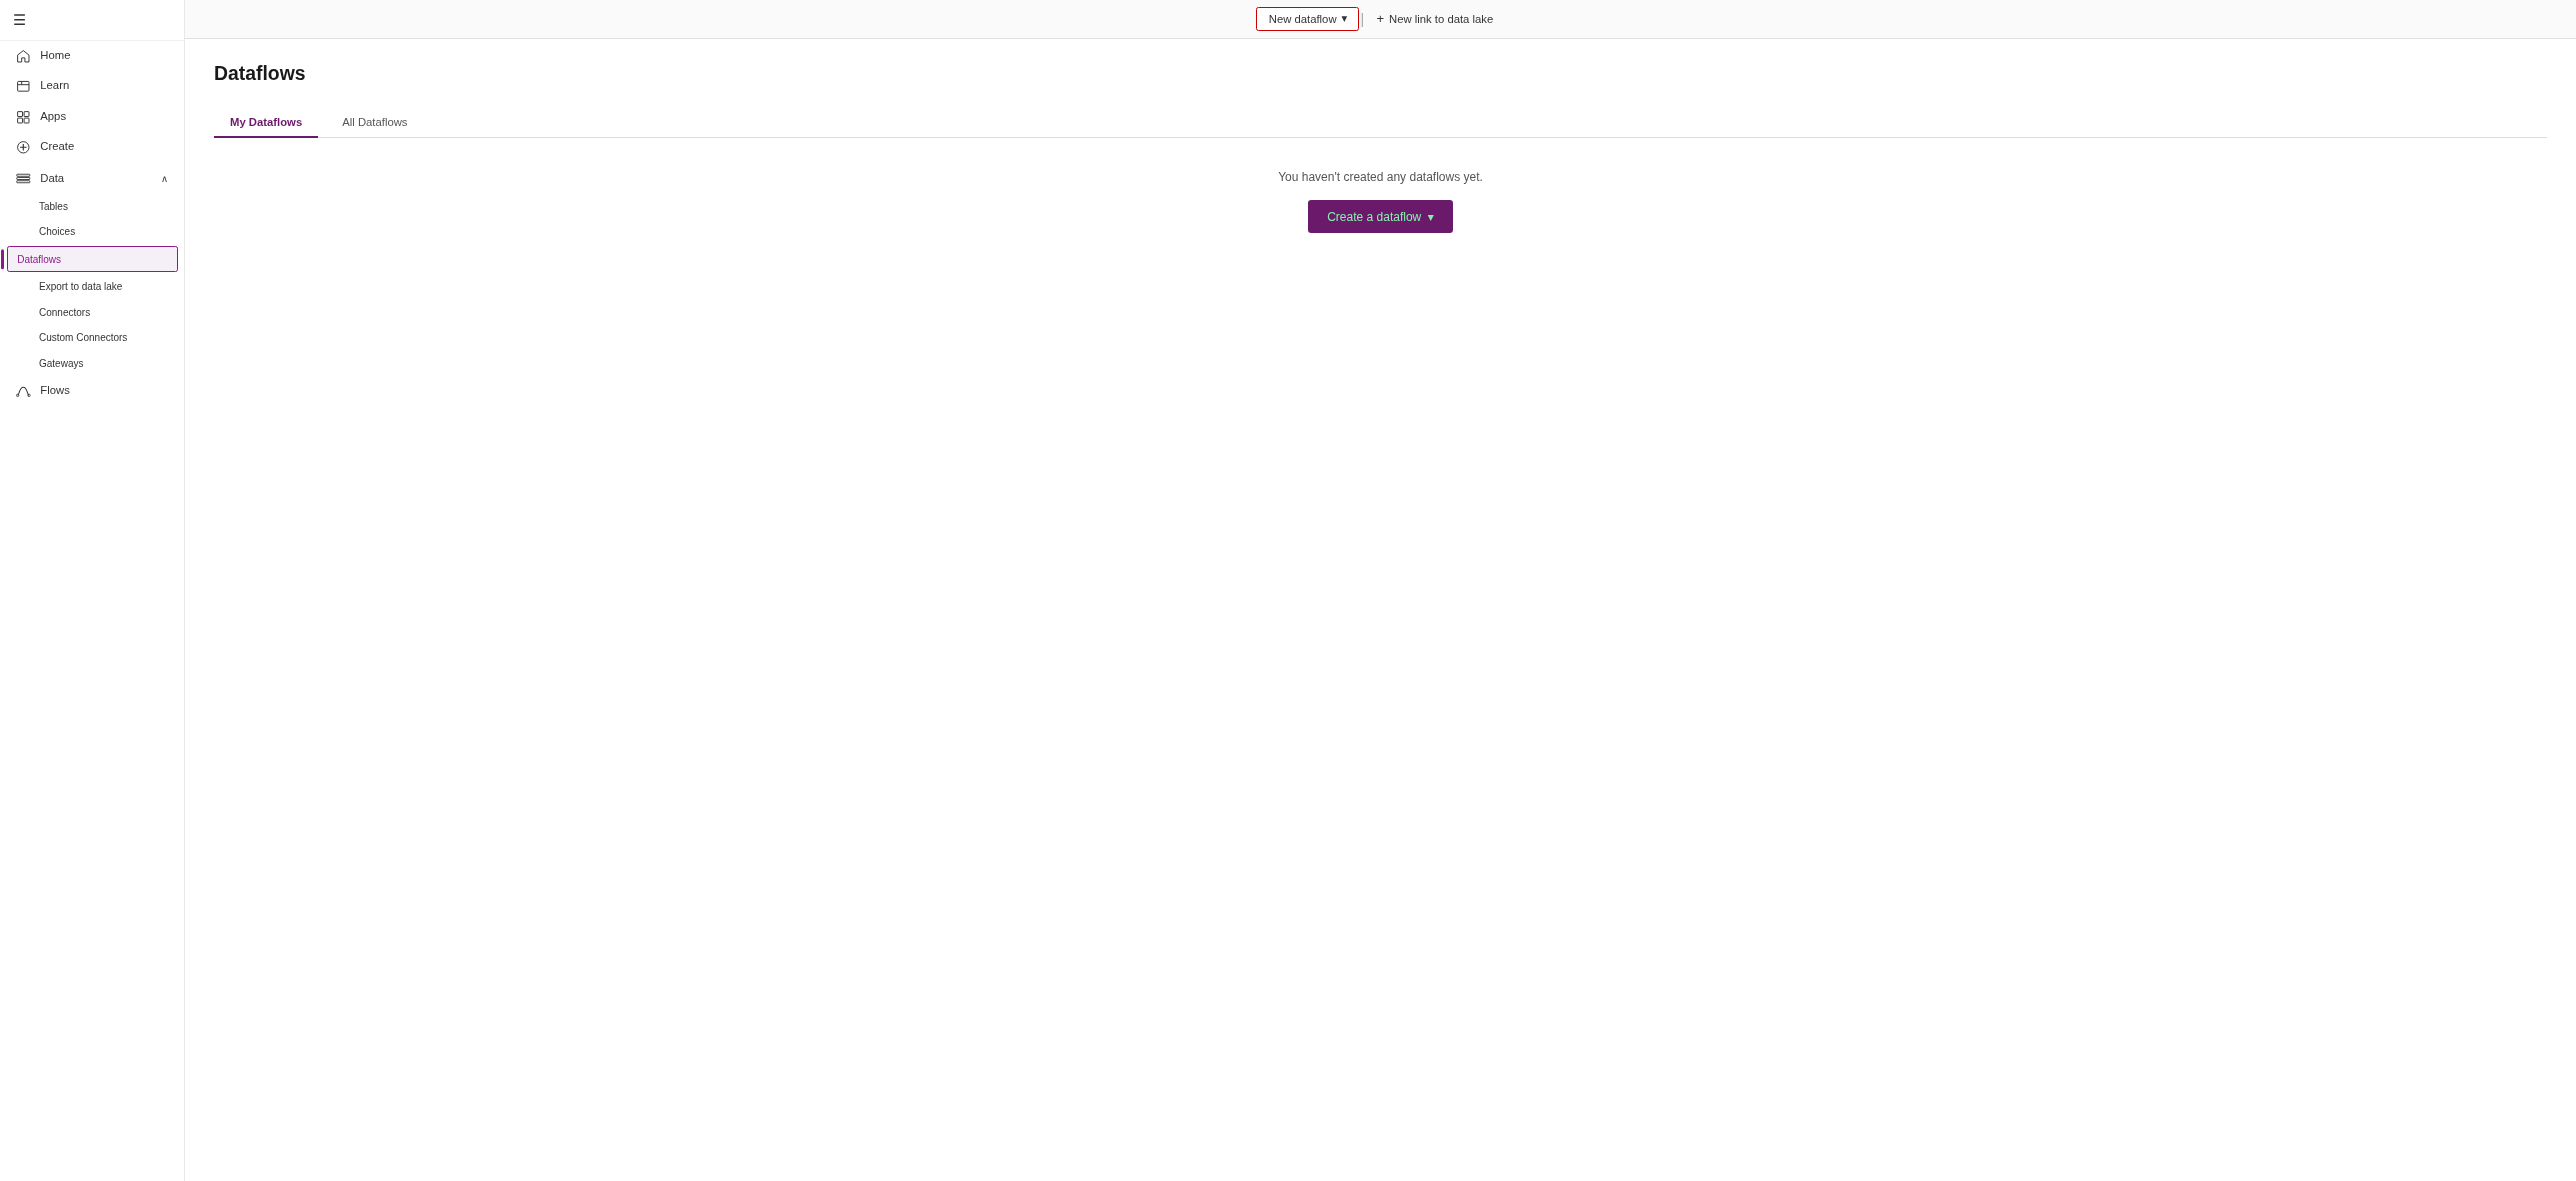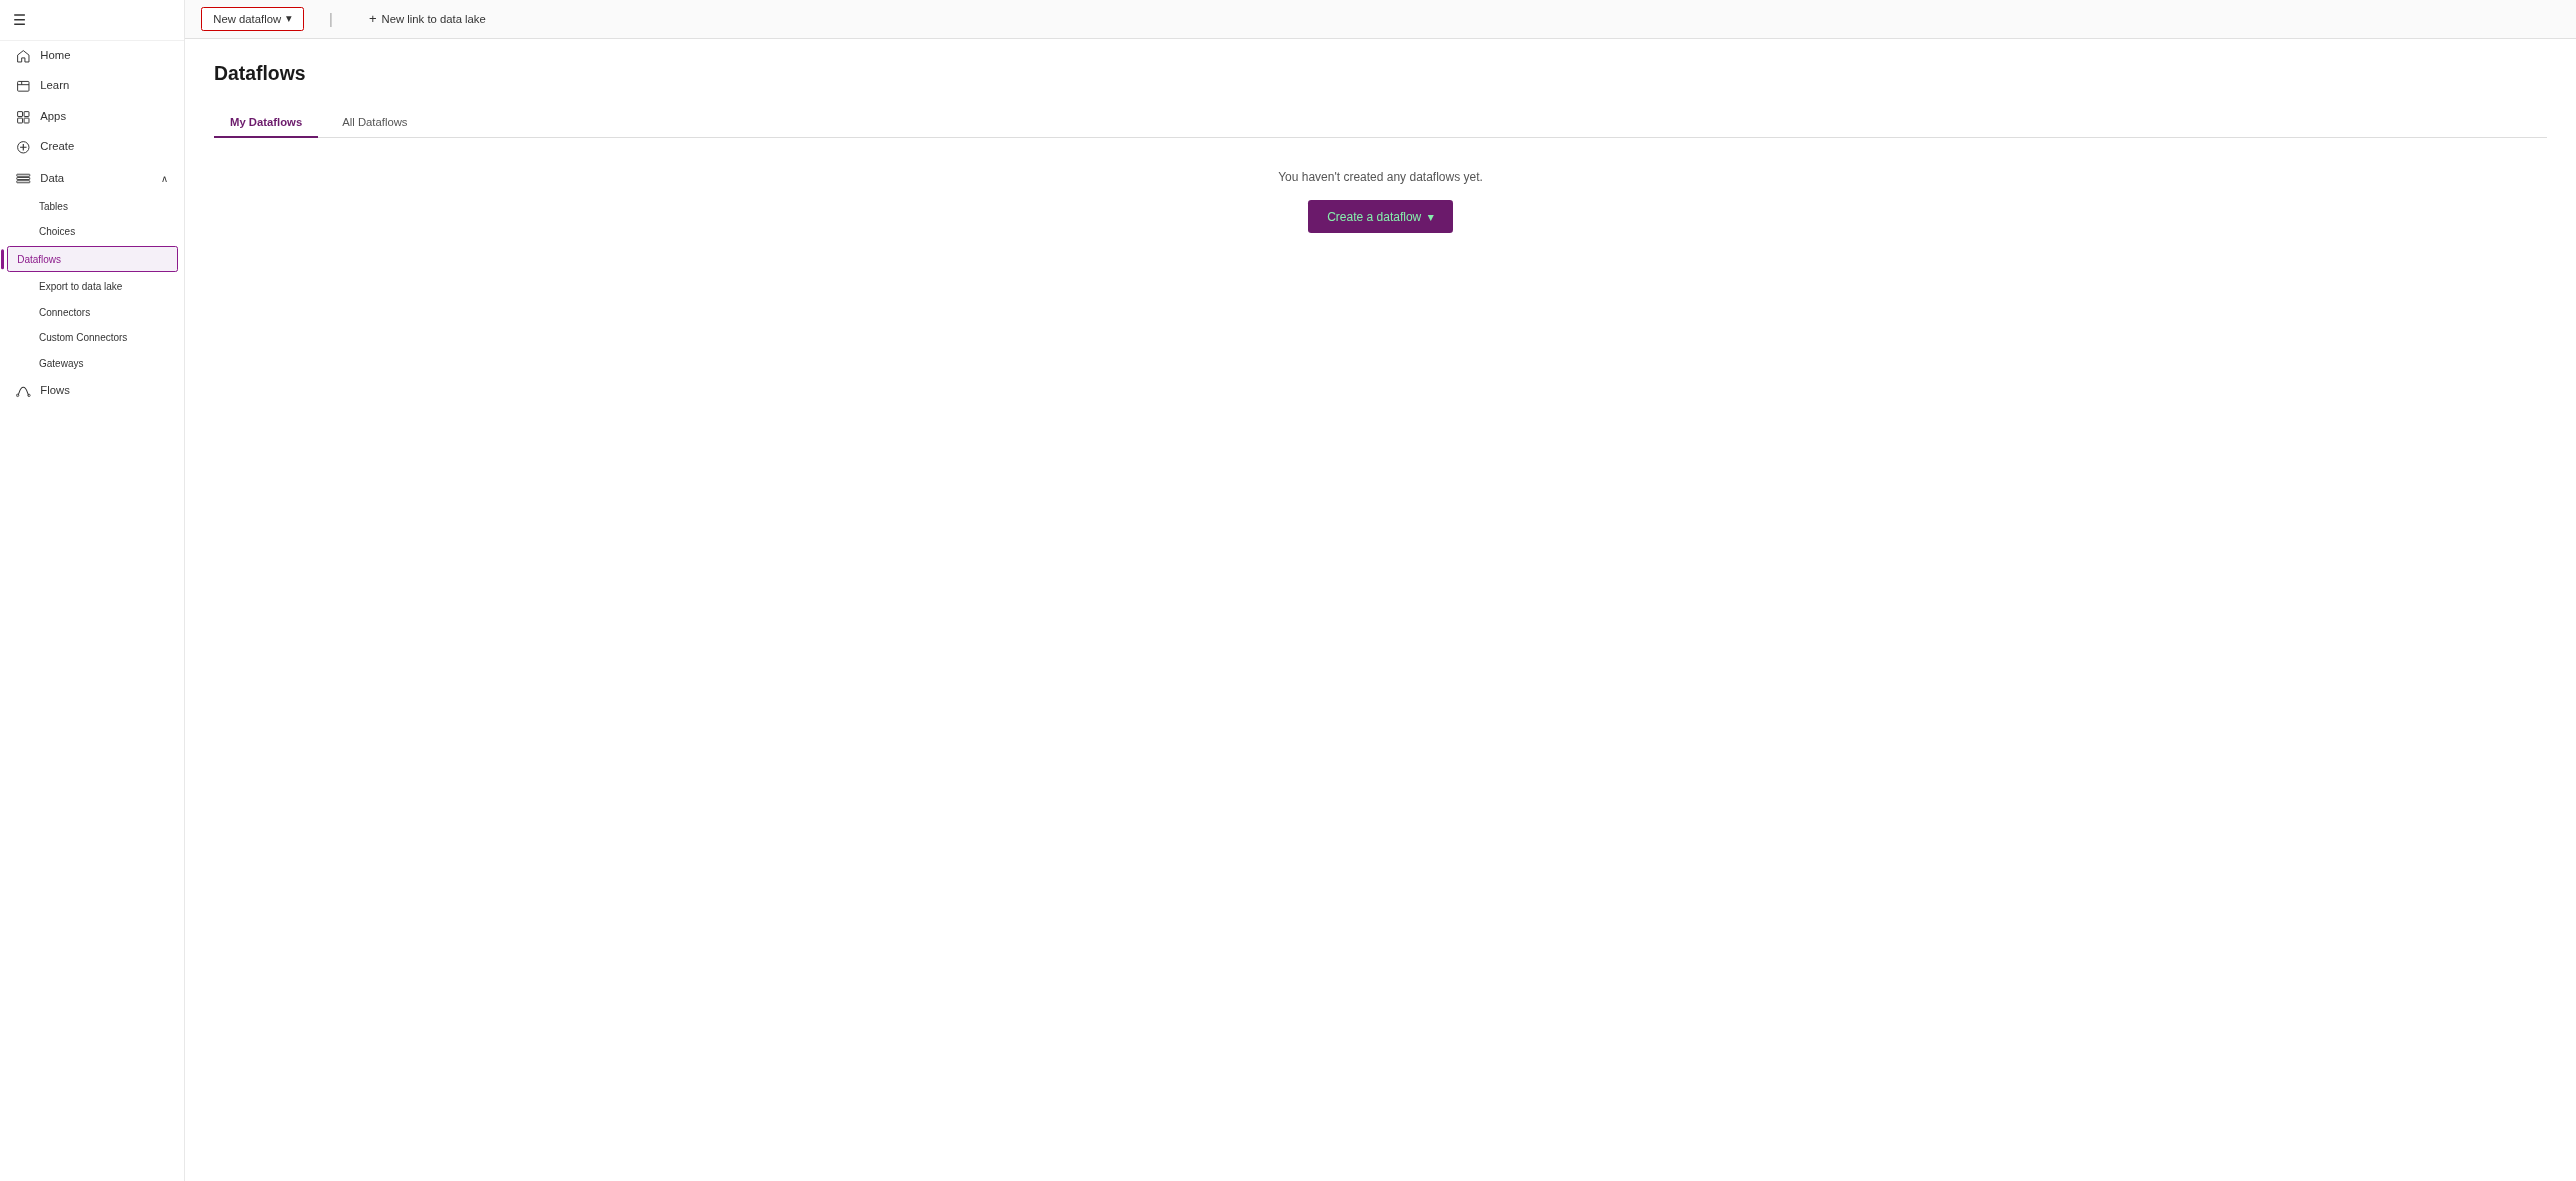--- a/index.html
+++ b/index.html
@@ -102,21 +102,22 @@
       overflow: hidden;
     }
 
     
     .toolbar {
       display: flex;
       align-items: center;
       padding: 6.5px 16px;
       border-bottom: 0.8px solid #e0e0e0;
       background: #fafafa;
-      gap: 25px;
+      gap: 1px;
+      justify-content: center;
     }
 
     .toolbar-btn {
       display: flex;
       align-items: center;
       gap: 4.9px;
       padding: 4.9px 11.3px;
       border: 1.2px solid #c00;
       border-radius: 2.4px;
       background: #fff;

